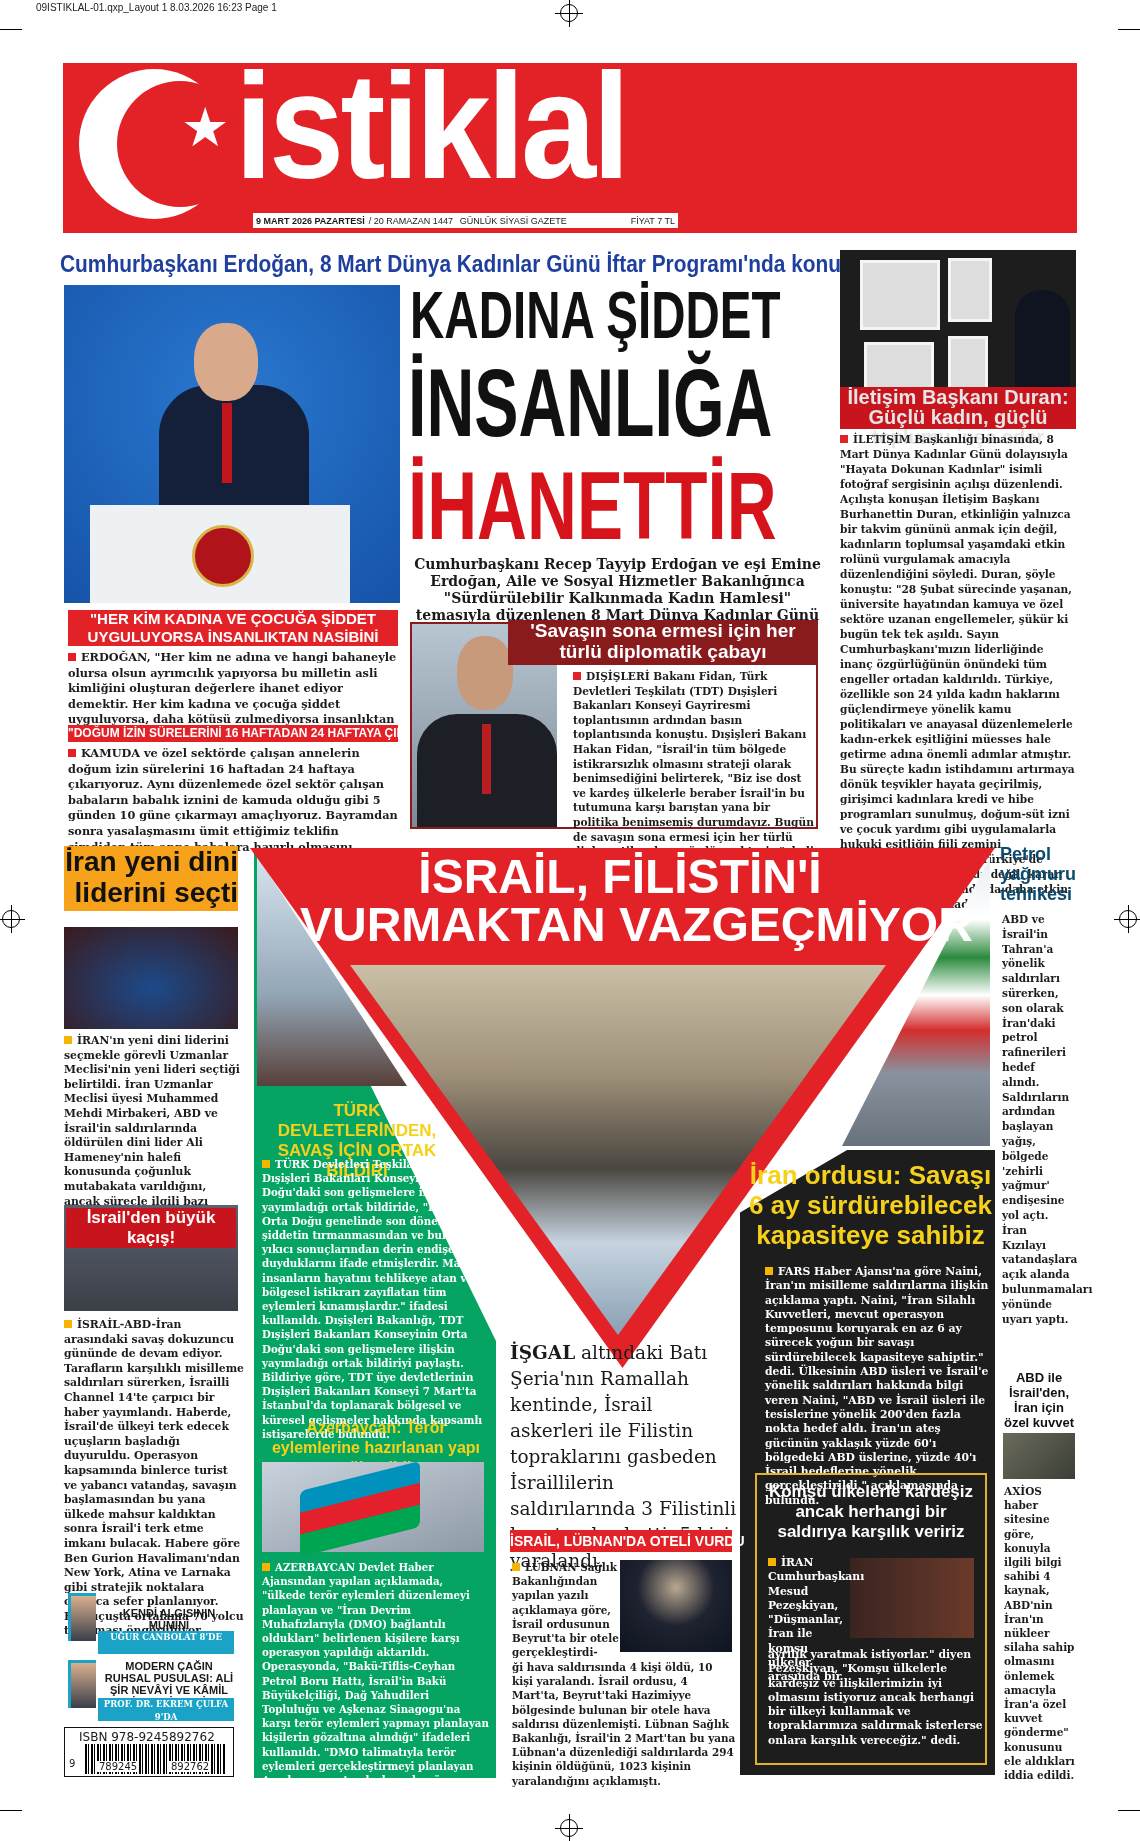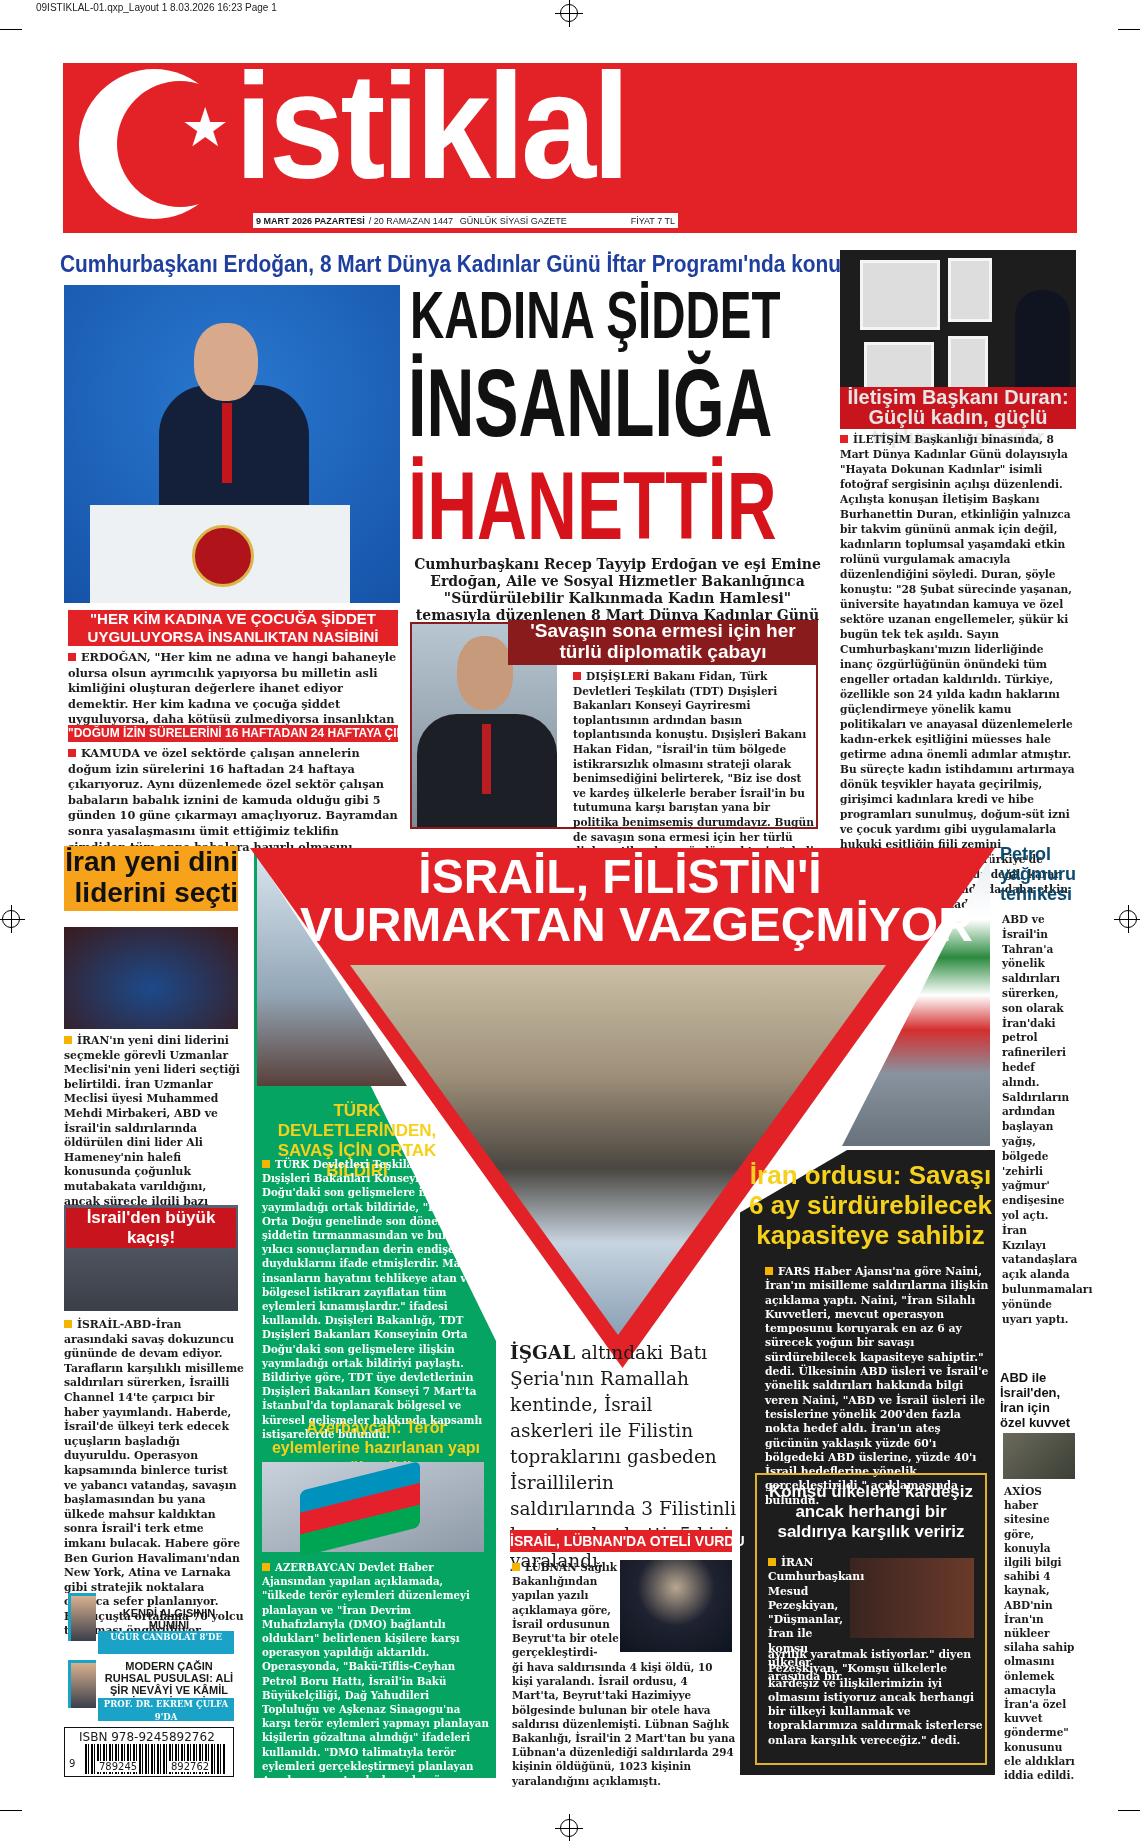--- a/index.html
+++ b/index.html
@@ -97,21 +97,21 @@
 #komsu-text-a{left:768px;top:1556px;width:82px;color:#fff;font-size:10.8px;line-height:14.3px}
 #komsu-text-b{left:768px;top:1648px;width:215px;color:#fff;font-size:10.8px;line-height:14.3px}
 #isgal{left:510px;top:1340px;width:230px;font-family:"DejaVu Serif",serif;font-size:18.5px;line-height:26px;color:#1a1a1a}
 #isgal b{font-weight:bold}
 #lubnan-head{left:510px;top:1530px;width:222px;height:22px;font-size:14px;line-height:22px}
 #lubnan-photo{left:620px;top:1560px;width:112px;height:92px;background:radial-gradient(circle at 50% 30%,#b8a890,#1f2230 45%,#0e1420)}
 #lubnan-text-a{left:512px;top:1560px;width:108px;font-size:10.4px;line-height:14.2px}
 #lubnan-text-b{left:512px;top:1660px;width:224px;font-size:10.4px;line-height:14.2px}
 #petrol-head{left:1000px;top:844px;width:80px;font-size:18px;line-height:20px;color:#0c4a6e;text-align:left}
 #petrol-text{left:1002px;top:912px;width:70px;font-size:10.5px;line-height:14.8px}
-#axios-head{left:1000px;top:1370px;width:78px;font-size:13px;line-height:15px;text-align:left;color:#111}
+#axios-head{left:1000px;top:1370px;width:78px;font-size:13px;line-height:15px;text-align:center;color:#111}
 #axios-photo{left:1003px;top:1433px;width:72px;height:46px;background:linear-gradient(135deg,#6b6a5c,#3b3f35)}
 #axios-text{left:1004px;top:1484px;width:72px;font-size:10.5px;line-height:14.2px}
 </style>
 </head>
 <body>
 
 <div class="abs slug">09ISTIKLAL-01.qxp_Layout 1  8.03.2026  16:23  Page 1</div>
 <div class="abs reg" style="left:560px;top:4px"></div>
 <div class="abs reg" style="left:560px;top:1819px"></div>
 <div class="abs reg" style="left:2px;top:910px"></div>

